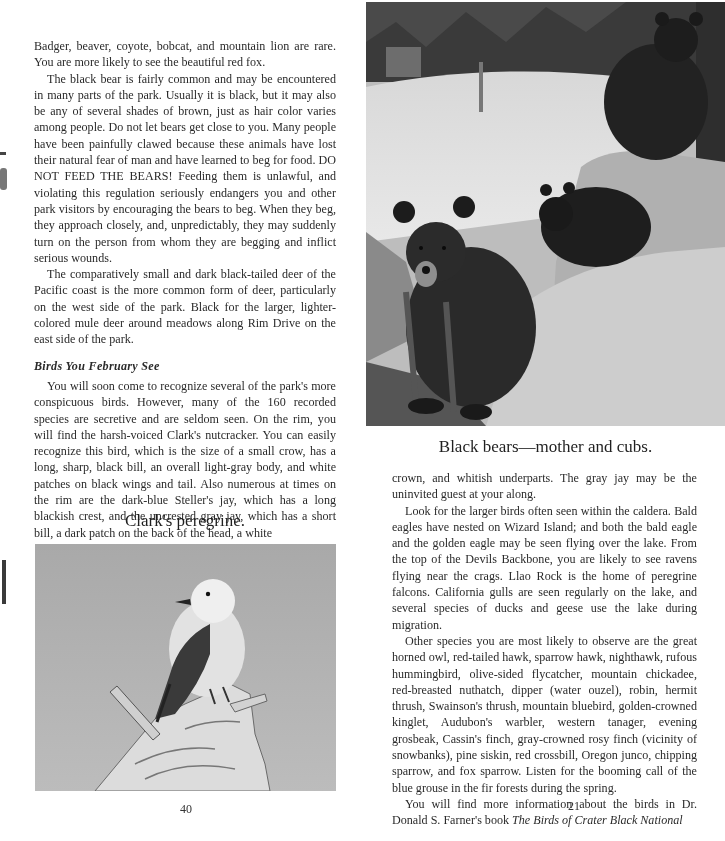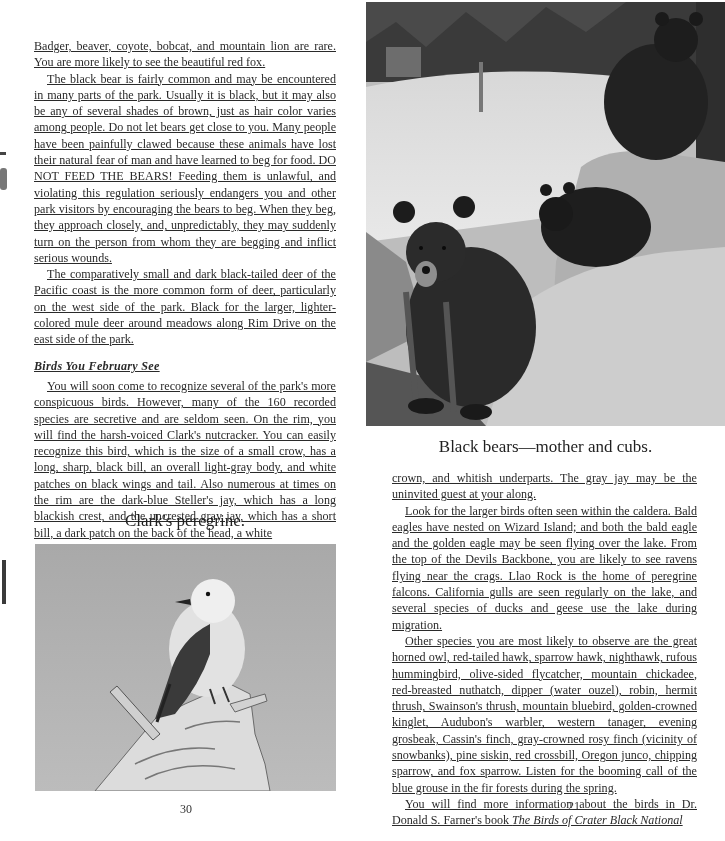--- a/index.html
+++ b/index.html
@@ -1,21 +1,21 @@
 <!DOCTYPE html>
 <html><head>
   <meta charset="utf-8">
   <style>
     html, body { margin: 0; padding: 0; }
     body {
       width: 725px; height: 841px; position: relative; overflow: hidden;
       background: #ffffff; color: #2a2a2a;
       font-family: "Liberation Serif", "DejaVu Serif", serif;
     }
-    .col { position: absolute; font-size: 12.1px; line-height: 16.3px; text-align: justify; text-decoration: underline; }
+    .col { position: absolute; font-size: 12.1px; line-height: 16.3px; text-align: justify; }
     .left-col { left: 34px; top: 38px; width: 302px; }
     .right-col { left: 392px; top: 470px; width: 305px; }
     p { margin: 0; text-indent: 13px; hyphens: manual; }
     p.noindent { text-indent: 0; }
     .heading { font-style: italic; font-weight: bold; margin: 10px 0 4px 0; text-indent: 0; letter-spacing: 0.3px; }
     .caption { position: absolute; font-size: 17px; text-align: center; color: #1f1f1f; }
     .cap-bird { left: 34px; width: 302px; top: 511px; }
     .cap-bears { left: 366px; width: 359px; top: 437px; }
     .page-num { position: absolute; font-size: 12px; color: #333; }
     .pn-left { left: 180px; top: 802px; }
@@ -58,21 +58,21 @@
     <circle cx="178" cy="57" r="22" fill="#efefef"></circle>
     <path d="M155 55 L140 58 L156 61 Z" fill="#222"></path>
     <circle cx="173" cy="50" r="2.2" fill="#111"></circle>
 
     <path d="M175 80 Q145 95 135 130 L120 175 L140 170 Q165 140 175 110 Z" fill="#3a3a3a"></path>
     <path d="M135 140 L122 178" stroke="#222" stroke-width="3"></path>
     <path d="M175 145 L180 160 M188 143 L194 158" stroke="#333" stroke-width="2"></path>
   </svg>
 </div>
 
-<div class="page-num pn-left">30</div>
+<div class="page-num pn-left">40</div>
 
 <div class="margin-mark" style="left:0;top:152px;width:6px;height:3px;"></div>
 <div class="margin-mark" style="left:0;top:168px;width:7px;height:22px;background:#777;border-radius:3px;"></div>
 <div class="margin-mark" style="left:2px;top:560px;width:4px;height:44px;background:#3a3a3a;"></div>
 
 <div class="photo photo-bears" role="img" aria-label="Photo of a black bear mother and two cubs on rocks in snow">
   <svg width="359" height="424" viewBox="0 0 359 424">
     <defs>
       <linearGradient id="snow" x1="0" y1="0" x2="0" y2="1">
         <stop offset="0" stop-color="#d8d8d8"></stop>

